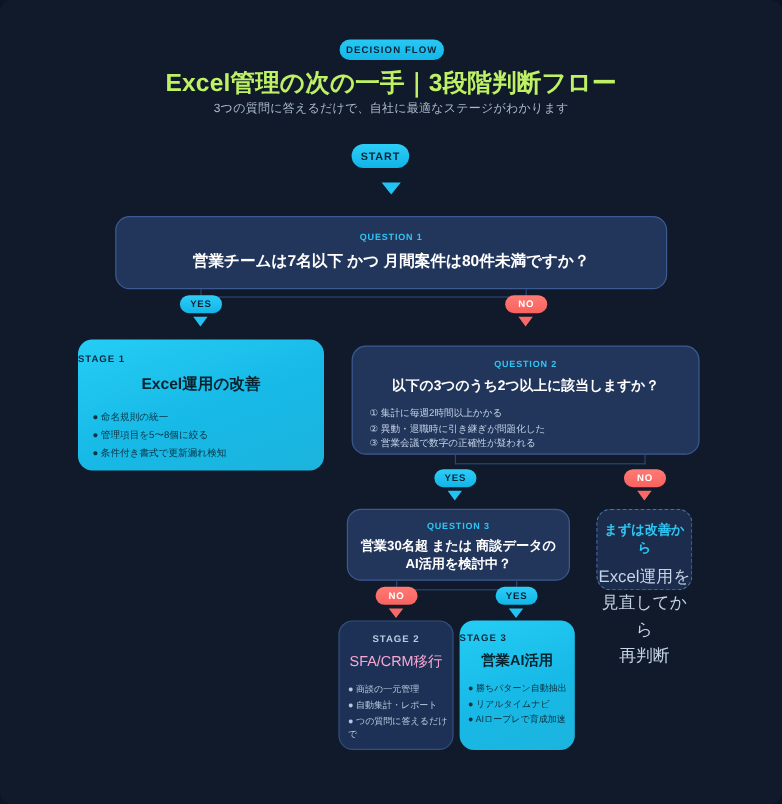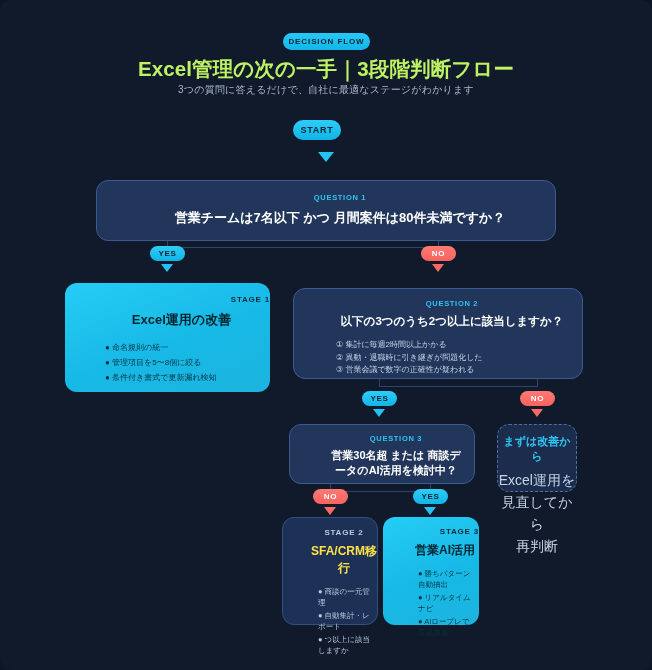--- a/index.html
+++ b/index.html
@@ -69,21 +69,21 @@
     border-left: 8px solid transparent;
     border-right: 8px solid transparent;
   }
   .arrow.cy { border-top: 10px solid #22c3f2; }
   .arrow.cn { border-top: 10px solid #f96a66; }
   .arrow.sm { border-left-width: 6px; border-right-width: 6px; }
   .arrow.sm.cy { border-top-width: 8px; }
   .arrow.sm.cn { border-top-width: 8px; }
 
   
-  .box { position: absolute; border-radius: 12px; padding-left: 28px; }
+  .box { position: absolute; border-radius: 12px; }
   .qbox {
     background: #22365c;
     border: 1px solid #3c5party; border: 1px solid #3d5party;
     border: 1px solid #3c5a92;
   }
   .qlabel {
     color: #2fc5f3; font-size: 7.5px; font-weight: bold;
     letter-spacing: .7px; text-align: center;
   }
   .qtitle {
@@ -92,24 +92,24 @@
   .qlist { color: #c3d2e6; }
   .qlist div { white-space: nowrap; }
 
   .stage-cyan {
     background: linear-gradient(160deg, #25cdf5 0%, #17b9e6 55%, #1cb4de 100%);
   }
   .stage-dark {
     background: #1d3156;
     border: 1px solid #32507f;
   }
-  .slabel-dark { color: #0c2a3c; font-size: 8px; font-weight: bold; letter-spacing: .8px; text-align:right; }
+  .slabel-dark { color: #0c2a3c; font-size: 8px; font-weight: bold; letter-spacing: .8px; text-align:left; }
   .slabel-light { color: #b9cbe2; font-size: 8px; font-weight: bold; letter-spacing: .8px; text-align:center; }
   .stitle-dark { color: #06242f; font-weight: bold; text-align:center; }
-  .stitle-light { color: #fde047; font-weight: bold; text-align:center; }
+  .stitle-light { color: #f9a8d4; font-weight: normal; text-align:center; }
   .sl-dark { color: #083242; }
   .sl-light { color: #b8c8dd; }
   .sl-dark div, .sl-light div { margin-bottom: 2px; }
 
   .dashbox {
     background: #1b2c4c;
     border: 1px dashed #4b6ea3;
     border-radius: 12px;
   }
   .dash-title { color: #2fc5f3; font-size: 11px; font-weight: bold; text-align:center; }
@@ -196,21 +196,21 @@
 
   <div class="pill yes" style="left:413px; top:489px; width:35px; height:15px;">YES</div>
   <div class="arrow sm cy" style="left:424px; top:507px;"></div>
 
   <div class="box stage-dark" style="left:282px; top:517px; width:96px; height:108px;">
     <div class="slabel-light" style="margin-top:10px;">STAGE 2</div>
     <div class="stitle-light" style="margin-top:6px; font-size:12px;">SFA/CRM移行</div>
     <div class="sl-light" style="margin:9px 0 0 7px; font-size:7.5px; line-height:11px; padding-right:4px;">
       <div>● 商談の一元管理</div>
       <div>● 自動集計・レポート</div>
-      <div>● つ以上に該当しますか</div>
+      <div>● つの質問に答えるだけで</div>
     </div>
   </div>
 
   <div class="box stage-cyan" style="left:383px; top:517px; width:96px; height:108px;">
     <div class="slabel-dark" style="margin-top:10px;">STAGE 3</div>
     <div class="stitle-dark" style="margin-top:6px; font-size:12px;">営業AI活用</div>
     <div class="sl-dark" style="margin:9px 0 0 7px; font-size:7.5px; line-height:11px; padding-right:4px;">
       <div>● 勝ちパターン自動抽出</div>
       <div>● リアルタイムナビ</div>
       <div>● AIロープレで育成加速</div>

